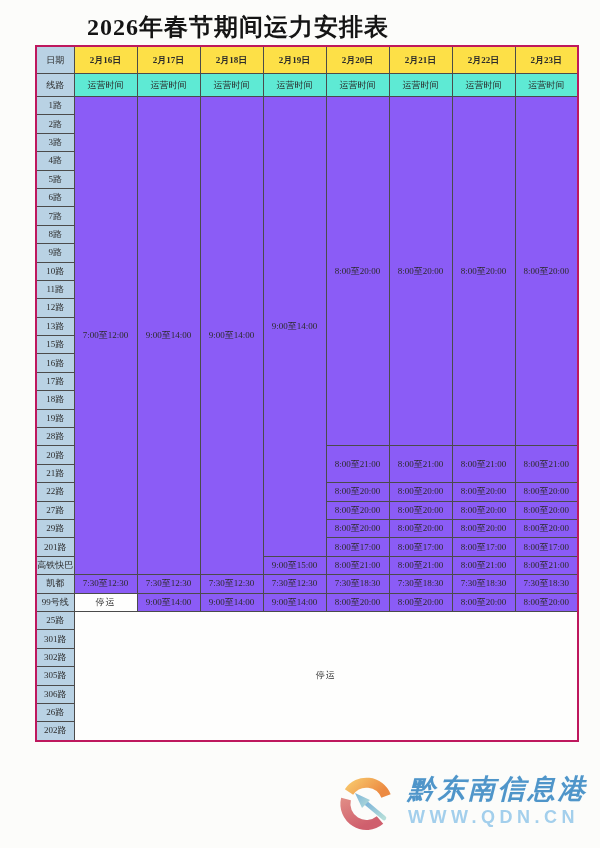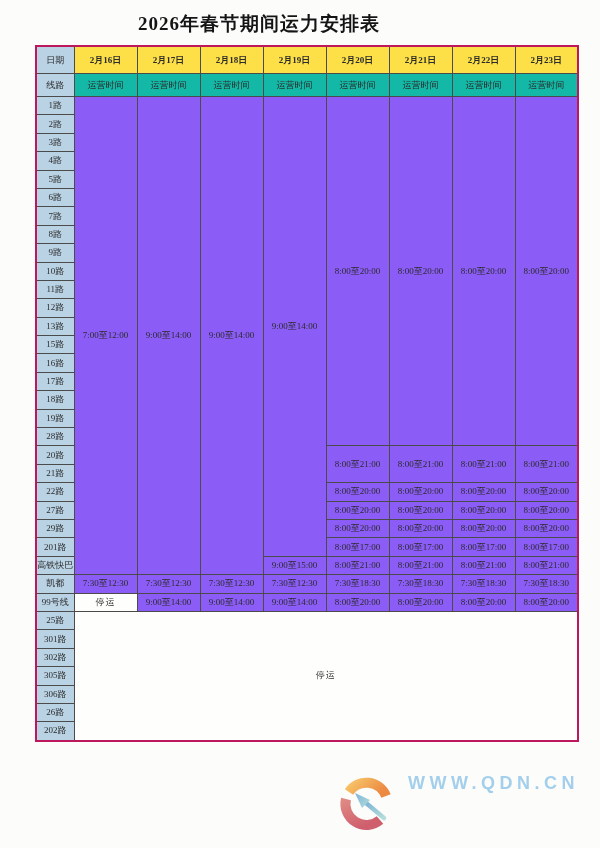--- a/index.html
+++ b/index.html
@@ -6,24 +6,23 @@
   .page{
     position:relative;
     width:600px;height:848px;
     background:#fcfcfa;
     font-family:"Liberation Serif","DejaVu Serif",serif;
     overflow:hidden;
   }
   .title{
     position:absolute;top:11px;left:0;width:476px;
     text-align:center;
-    font-size:19px;font-weight:bold;color:#141414;
+    font-size:24px;font-weight:bold;color:#141414;
     letter-spacing:1px;
     margin:0;
-    padding-left:21px;
   }
   table.schedule{
     position:absolute;top:45px;left:35px;
     width:542px;
     border-collapse:collapse;
     table-layout:fixed;
     background:#fefefd;
     border:2px solid #be185d;
   }
   table.schedule td{
@@ -45,21 +44,21 @@
   }
   tr.hdr1 td{height:26px;}
   tr.hdr2 td{height:22px;margin-top:36px;}
   td.date{
     background:#fde047;
     font-size:9.5px;
     font-weight:bold;
     color:#1c2f45;
   }
   td.timehdr{
-    background:#14b8a6;
+    background:#5eead4;
     font-size:8.5px;
     color:#24364a;
   }
   td.cell{background:#8b5cf6;}
   td.suspend{background:#fefefd;letter-spacing:1px;}
   
   .logo{
     position:absolute;left:336px;top:772px;
     display:flex;align-items:flex-start;
   }
@@ -298,17 +297,18 @@
           <stop offset="0" stop-color="#7db4d9"></stop>
           <stop offset="1" stop-color="#b5ded9"></stop>
         </linearGradient>
       </defs>
       <path d="M 13 20 A 21 21 0 0 1 50 24" fill="none" stroke="url(#gOrange)" stroke-width="10"></path>
       <path d="M 10 27 A 21 21 0 0 0 44 48" fill="none" stroke="url(#gRed)" stroke-width="10"></path>
       <path d="M 30 31 L 48 46" fill="none" stroke="url(#gBlue)" stroke-width="4.5" stroke-linecap="round"></path>
       <polygon points="19,21 34,28 26,36" fill="url(#gBlue)"></polygon>
     </svg>
     <div class="logo-text">
+      <div class="logo-name">黔东南信息港</div>
       <div class="logo-url">WWW.QDN.CN</div>
     </div>
   </div>
 
 </div>
 
 </body></html>

